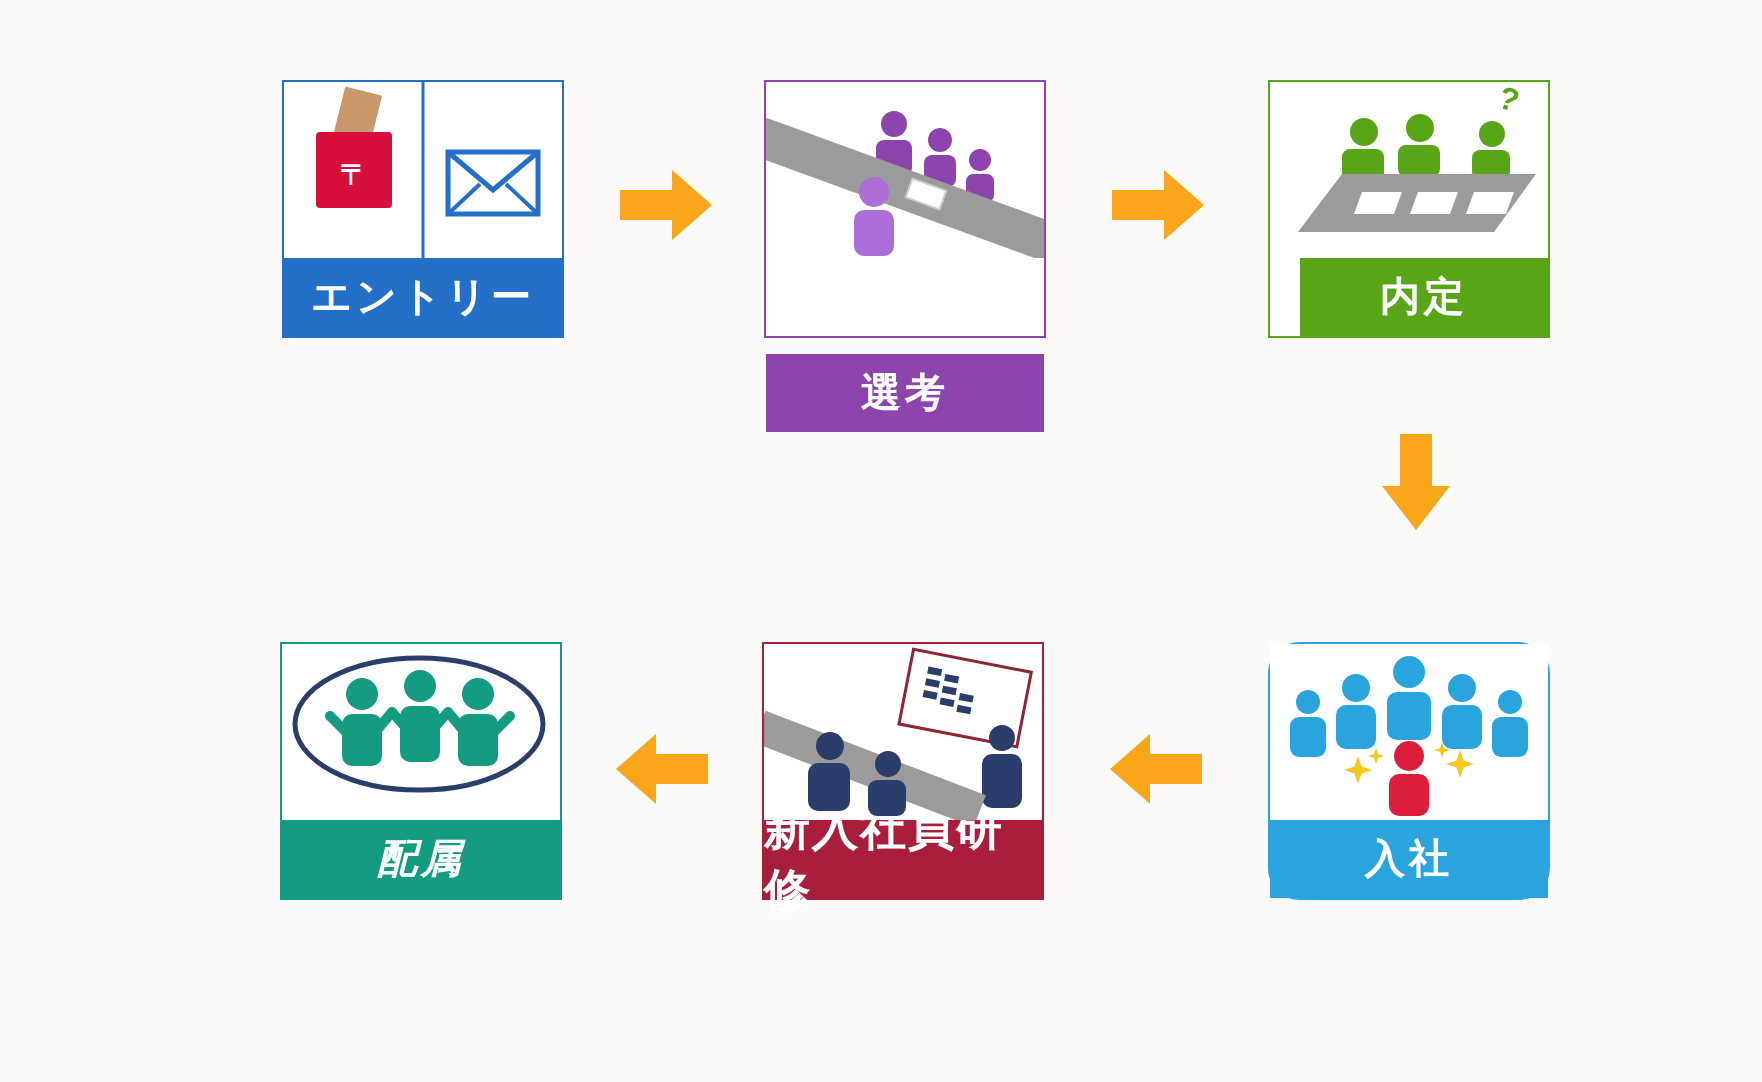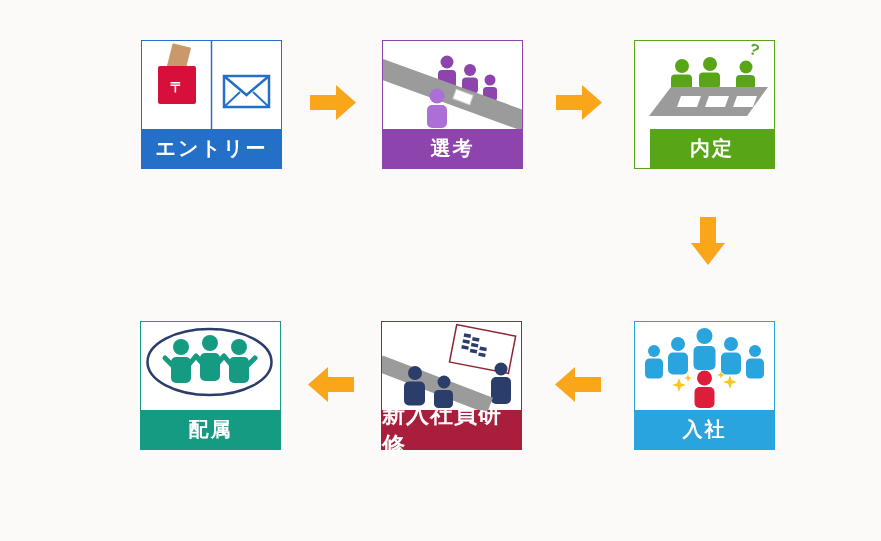--- a/index.html
+++ b/index.html
@@ -14,25 +14,25 @@
     border:1.5px solid #999;background:#fff;
     box-sizing:border-box;display:flex;flex-direction:column;
   }
   .icon-area{flex:1;position:relative;background:#fff;}
   .icon-area svg{display:block;width:100%;height:100%;}
   .label-bar{
     height:39px;flex:0 0 39px;display:flex;align-items:center;justify-content:center;
     color:#fff;font-size:20px;font-weight:bold;letter-spacing:2px;
   }
   .step-entry{border-color:var(--entry);}        .step-entry .label-bar{background:var(--entry);}
-  .step-selection{border-color:var(--selection);}.step-selection .label-bar{background:var(--selection);}
+  .step-selection{border-color:var(--selection);}.step-selection .label-bar{background:var(--selection);margin-top:48px;}
   .step-offer{border-color:var(--offer);}        .step-offer .label-bar{background:var(--offer);margin-left:15px;}
   .step-join{border-color:var(--join);}          .step-join .label-bar{background:var(--join);}
   .step-training{border-color:var(--training);}  .step-training .label-bar{background:var(--training);letter-spacing:1px;font-size:23px;}
-  .step-assignment{border-color:var(--assignment);}.step-assignment .label-bar{background:var(--assignment);}
+  .step-assignment{border-color:var(--assignment);font-style:italic;}.step-assignment .label-bar{background:var(--assignment);}
   .desc{
     position:absolute;width:260px;text-align:center;
     color:var(--textGray,#4D4D4D);font-size:17px;line-height:22px;
     font-weight:600;letter-spacing:0.5px;
   }
   .desc span{display:block;}
   .arrow{position:absolute;}   .s-entry{stroke:var(--entry);fill:none;}
   .f-tan{fill:var(--envelopeTan);}
   .f-postbox{fill:var(--postboxRed);}
   .f-purple{fill:var(--selection);} .f-purpleLight{fill:var(--selectionLight);}
@@ -107,21 +107,21 @@
         <polygon points="46,55 66,55 62,66 42,66" class="f-white"></polygon>
         <polygon points="74,55 94,55 90,66 70,66" class="f-white"></polygon>
         <polygon points="102,55 122,55 118,66 98,66" class="f-white"></polygon>
       </svg>
     </div>
     <div class="label-bar">
       <span>内定</span>
     </div>
   </div>
 
-  <div class="step step-join" style="left:634px;top:321px;">
+  <div class="step step-join" style="left:634px;top:321px;border-radius:16px;">
     <div class="icon-area">
       <svg viewBox="0 0 139 88">
         <circle cx="19" cy="29" r="6" class="f-join"></circle>
           <rect x="10" y="36.5" width="18" height="20" rx="4.5" class="f-join"></rect>
         <circle cx="120" cy="29" r="6" class="f-join"></circle>
           <rect x="111" y="36.5" width="18" height="20" rx="4.5" class="f-join"></rect>
         <circle cx="43" cy="22" r="7" class="f-join"></circle>
           <rect x="33" y="30.5" width="20" height="22" rx="5" class="f-join"></rect>
         <circle cx="96" cy="22" r="7" class="f-join"></circle>
           <rect x="86" y="30.5" width="20" height="22" rx="5" class="f-join"></rect>

